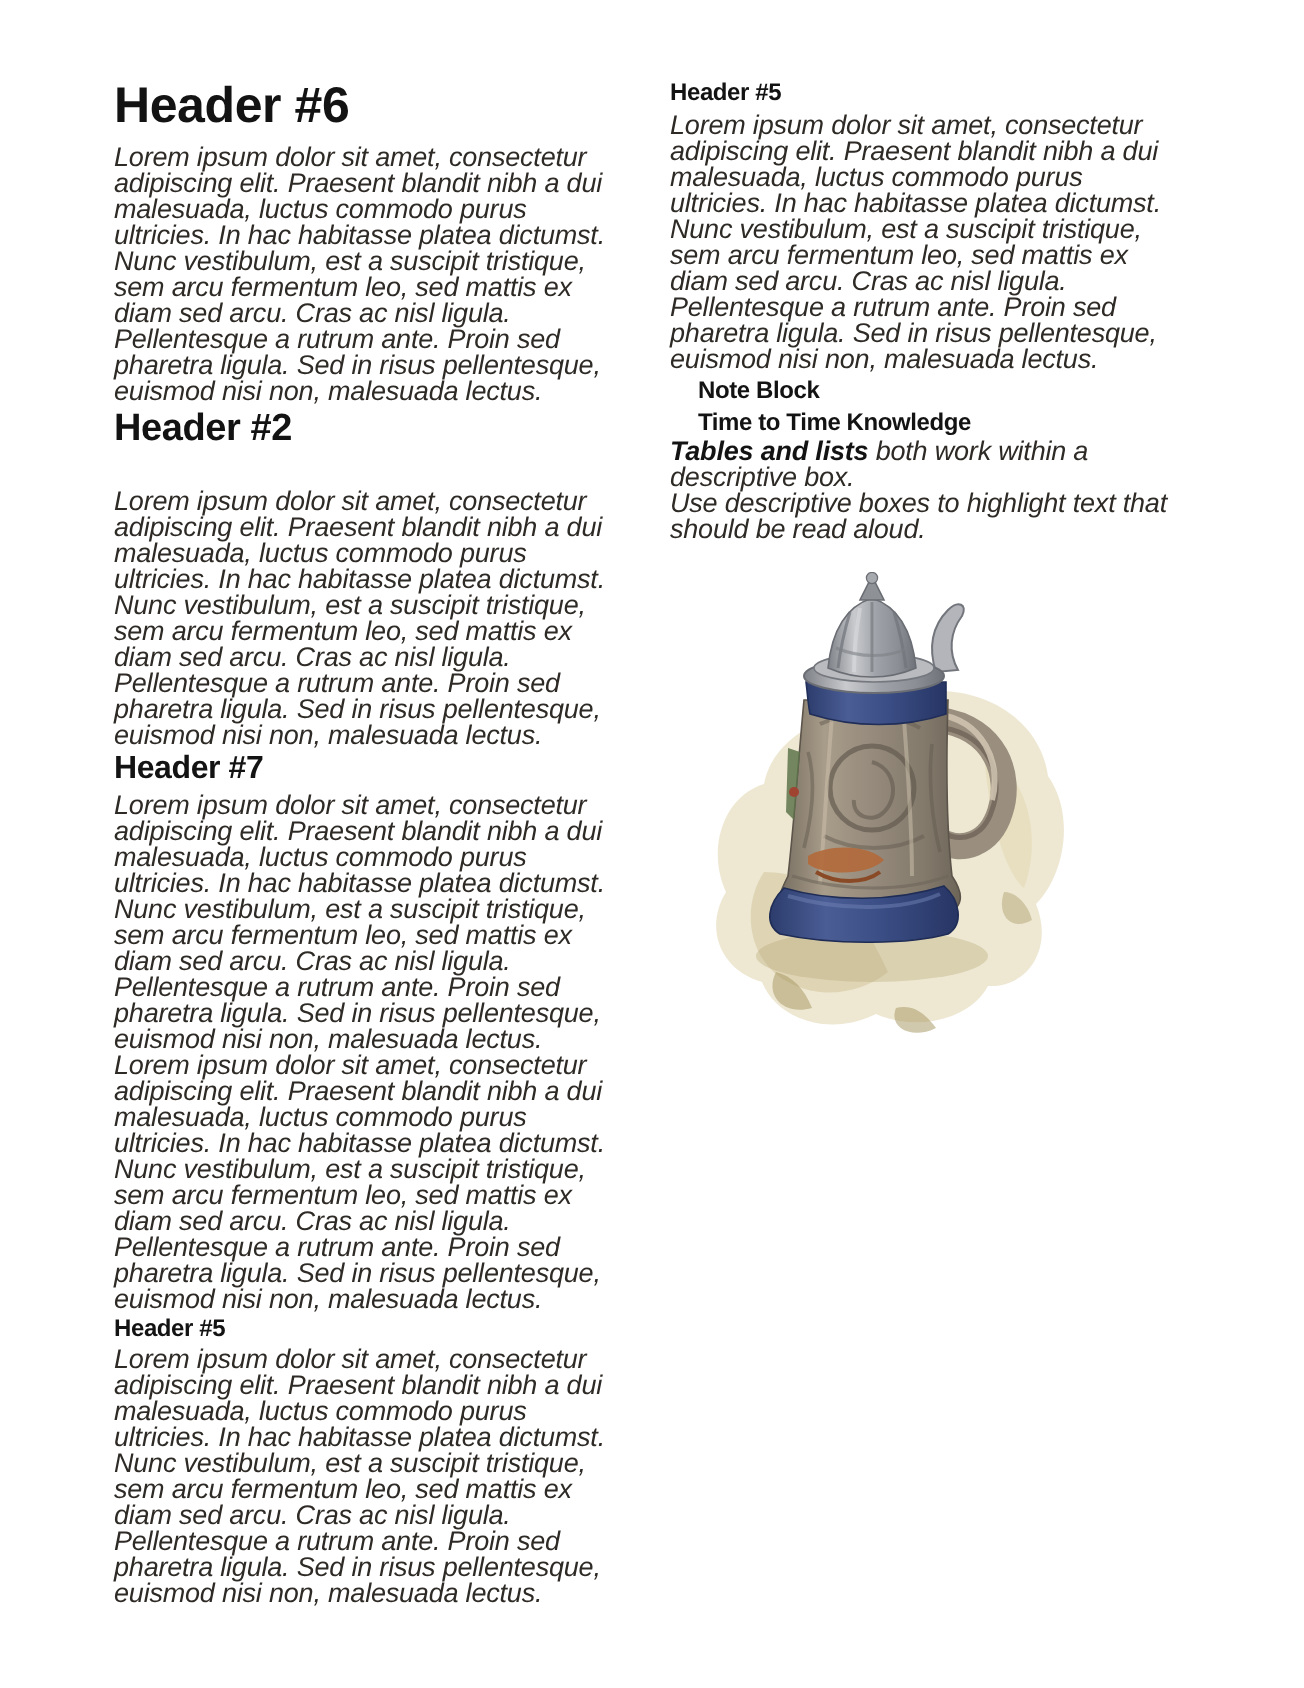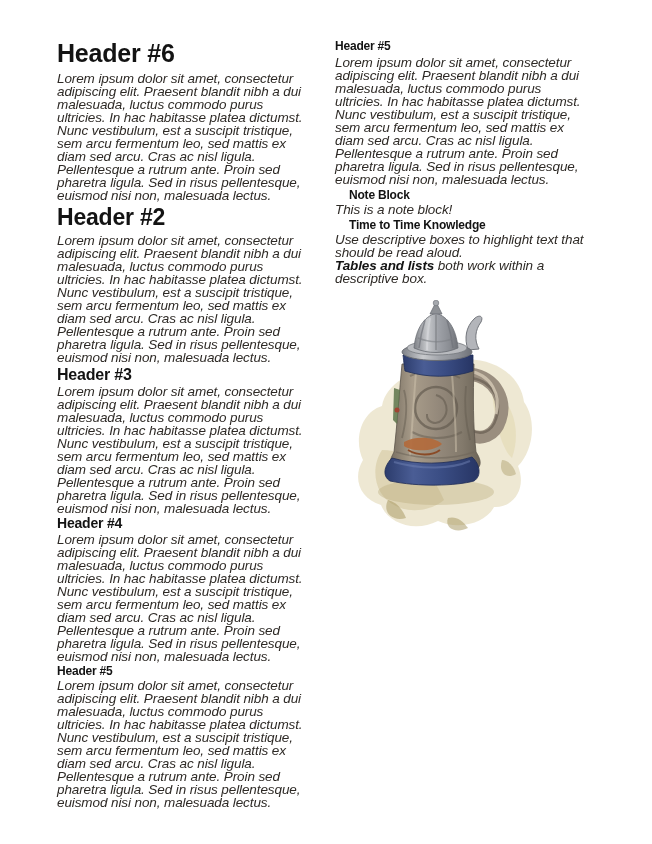--- a/index.html
+++ b/index.html
@@ -28,21 +28,21 @@
     margin: 0;
     color: #2e2a26;
     font-style: italic;
   }
   h1, h2, h3, h4, h5, h6 {
     color: #131313;
     font-weight: 700;
     letter-spacing: -0.2px;
   }
   h1 { font-size: 25px; line-height: 1.05; margin: 0 0 6px 0; }
-  h2 { font-size: 23px; line-height: 1.10; margin: 3px 0 3px 0; }
+  h2 { font-size: 19px; line-height: 1.10; margin: 3px 0 18px 0; }
   h3 { font-size: 16px; line-height: 1.10; margin: 2px 0 2px 0; }
   h4 { font-size: 14px; line-height: 1.10; margin: 1px 0 1px 0; }
   h5 { font-size: 12px; line-height: 1.15; margin: 2px 0 1px 0; }
   h6 { font-size: 12px; line-height: 1.10; margin: 2px 0 1px 0; }
   .col-right h5.first { margin-top: 0; margin-bottom: 2px; }
   .col-right h6 { margin-top: 3px; padding-left: 14px; }
   p.body strong { font-weight: 700; color: #131313; }
 
   .stein-wrap {
     margin: 15px 0 0 17px;
@@ -73,33 +73,32 @@
 adipiscing elit. Praesent blandit nibh a dui
 malesuada, luctus commodo purus
 ultricies. In hac habitasse platea dictumst.
 Nunc vestibulum, est a suscipit tristique,
 sem arcu fermentum leo, sed mattis ex
 diam sed arcu. Cras ac nisl ligula.
 Pellentesque a rutrum ante. Proin sed
 pharetra ligula. Sed in risus pellentesque,
 euismod nisi non, malesuada lectus.</p>
 
-    <h3>Header #3</h3>
-    <p class="body">Lorem ipsum dolor sit amet, consectetur
-adipiscing elit. Praesent blandit nibh a dui
-malesuada, luctus commodo purus
-ultricies. In hac habitasse platea dictumst.
-Nunc vestibulum, est a suscipit tristique,
-sem arcu fermentum leo, sed mattis ex
-diam sed arcu. Cras ac nisl ligula.
-Pellentesque a rutrum ante. Proin sed
-pharetra ligula. Sed in risus pellentesque,
-euismod nisi non, malesuada lectus.</p>
-
-    <h4>Header #4</h4>
+    <h3>Header #7</h3>
+    <p class="body">Lorem ipsum dolor sit amet, consectetur
+adipiscing elit. Praesent blandit nibh a dui
+malesuada, luctus commodo purus
+ultricies. In hac habitasse platea dictumst.
+Nunc vestibulum, est a suscipit tristique,
+sem arcu fermentum leo, sed mattis ex
+diam sed arcu. Cras ac nisl ligula.
+Pellentesque a rutrum ante. Proin sed
+pharetra ligula. Sed in risus pellentesque,
+euismod nisi non, malesuada lectus.</p>
+
     <p class="body">Lorem ipsum dolor sit amet, consectetur
 adipiscing elit. Praesent blandit nibh a dui
 malesuada, luctus commodo purus
 ultricies. In hac habitasse platea dictumst.
 Nunc vestibulum, est a suscipit tristique,
 sem arcu fermentum leo, sed mattis ex
 diam sed arcu. Cras ac nisl ligula.
 Pellentesque a rutrum ante. Proin sed
 pharetra ligula. Sed in risus pellentesque,
 euismod nisi non, malesuada lectus.</p>
@@ -124,28 +123,27 @@
 malesuada, luctus commodo purus
 ultricies. In hac habitasse platea dictumst.
 Nunc vestibulum, est a suscipit tristique,
 sem arcu fermentum leo, sed mattis ex
 diam sed arcu. Cras ac nisl ligula.
 Pellentesque a rutrum ante. Proin sed
 pharetra ligula. Sed in risus pellentesque,
 euismod nisi non, malesuada lectus.</p>
 
     <h6>Note Block</h6>
-    <p class="body">This is a note block!</p>
 
     <h6>Time to Time Knowledge</h6>
+    <p class="body"><strong>Tables and lists</strong><span> both work within a
+descriptive box.</span></p>
+
     <p class="body">Use descriptive boxes to highlight text that
 should be read aloud.</p>
-
-    <p class="body"><strong>Tables and lists</strong><span> both work within a
-descriptive box.</span></p>
 
     <div class="stein-wrap">
       <svg width="186" height="240" viewBox="0 0 186 240" xmlns="http://www.w3.org/2000/svg">
         <defs>
           <linearGradient id="gBody" x1="0" y1="0" x2="1" y2="0">
             <stop offset="0" stop-color="#776e60"></stop>
             <stop offset="0.25" stop-color="#a89c8a"></stop>
             <stop offset="0.55" stop-color="#93887a"></stop>
             <stop offset="0.8" stop-color="#837a6c"></stop>
             <stop offset="1" stop-color="#6d6558"></stop>

